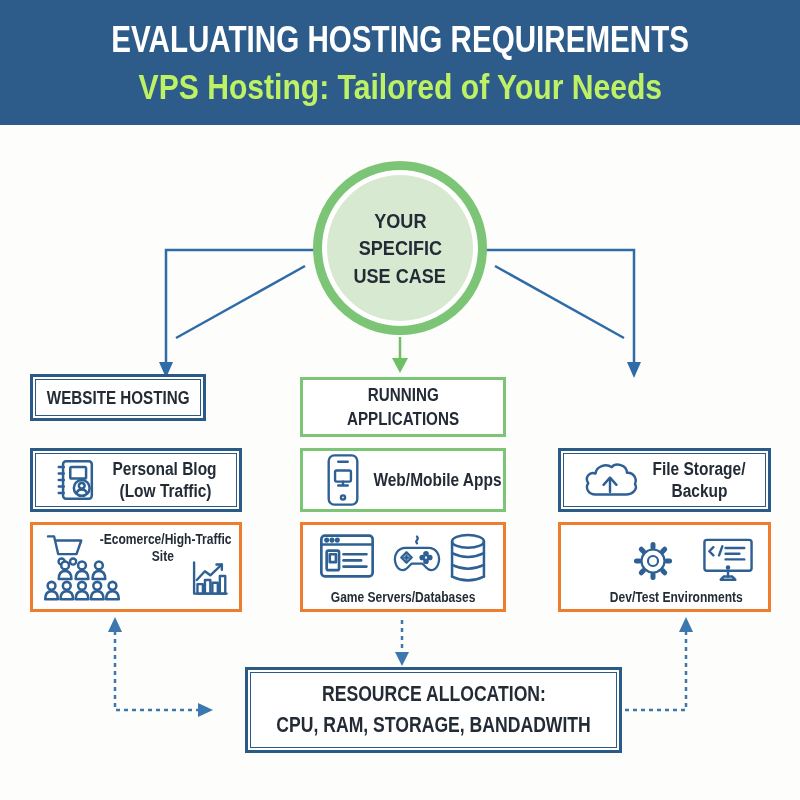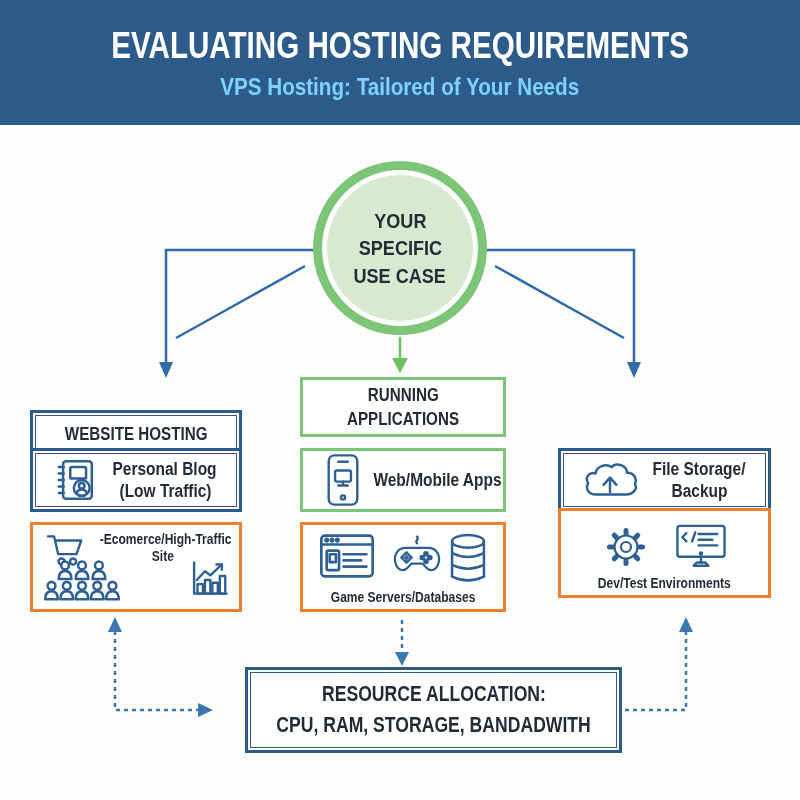--- a/index.html
+++ b/index.html
@@ -7,21 +7,21 @@
     --green:#7cc576; --green-arrow:#6cc262; --green-fill:#d8e9d2;
     --orange:#ee7e2d; --ink:#232c36;
   }
   *{margin:0;padding:0;box-sizing:border-box;}
   body{background:#fff;font-family:"Liberation Sans","DejaVu Sans",sans-serif;}
   #canvas{position:relative;width:800px;height:800px;background:#fdfdfc;overflow:hidden;}
 
   .band{position:absolute;left:0;top:0;width:800px;height:125px;background:var(--band);
         display:flex;flex-direction:column;align-items:center;justify-content:center;gap:6px;}
   .band .title{color:#fff;font-size:37px;font-weight:bold;}
-  .band .subtitle{color:#7dd3fc;font-size:24px;font-weight:600;}
+  .band .subtitle{color:#bef264;font-size:35px;font-weight:600;}
 
   .cond{display:inline-block;transform:scaleX(0.8);transform-origin:50% 50%;white-space:nowrap;}
   .cond85{display:inline-block;transform:scaleX(0.86);transform-origin:50% 50%;white-space:nowrap;}
 
   svg.wires{position:absolute;left:0;top:0;z-index:1;}
 
   .circle{position:absolute;left:313px;top:161px;width:174px;height:174px;border-radius:50%;
           background:var(--green-fill);border:9px solid var(--green);
           box-shadow:inset 0 0 0 5px #fff;z-index:2;
           display:flex;flex-direction:column;align-items:center;justify-content:center;}
@@ -90,21 +90,21 @@
       <polygon points="605,703 605,717 590,710"></polygon>
     </g>
   </svg>
 
   <div class="circle">
     <span class="cline cond85">YOUR</span>
     <span class="cline cond85">SPECIFIC</span>
     <span class="cline cond85">USE CASE</span>
   </div>
 
-  <div class="box navy-box hdr" style="left:30px;top:410px;width:212px;height:47px;align-items:center;">
+  <div class="box navy-box hdr" style="left:30px;top:374px;width:176px;height:47px;align-items:center;">
     <span class="htxt cond">WEBSITE HOSTING</span>
   </div>
 
   <div class="box navy-box item" style="left:30px;top:448px;width:212px;height:64px;">
     <span class="ic">
       <svg class="icon" width="46" height="50" viewBox="0 0 64 64">
         <rect x="14" y="6" width="40" height="52" rx="4"></rect>
         <path d="M8 14 H15 M8 23 H15 M8 32 H15 M8 41 H15 M8 50 H15"></path>
         <rect x="24" y="14" width="22" height="16" rx="2"></rect>
         <circle cx="40" cy="43" r="11" fill="#fff"></circle>
@@ -234,21 +234,21 @@
         <path d="M36 42 V26"></path>
         <path d="M28 33 L36 24 L44 33"></path>
       </svg>
     </span>
     <span class="txt">
       <span class="cond85">File Storage/</span><br>
       <span class="cond85">Backup</span>
     </span>
   </div>
 
-  <div class="box orange-box mid-orange" style="left:558px;top:508px;width:213px;height:90px;">
+  <div class="box orange-box mid-orange" style="left:558px;top:522px;width:213px;height:90px;align-items:flex-end;">
     <div class="icons-center">
       <span>
         <svg class="icon" width="46" height="46" viewBox="0 0 64 64" style="stroke-width:3;">
           <circle cx="32" cy="32" r="16"></circle>
           <circle cx="32" cy="32" r="7"></circle>
           <g stroke-width="7" stroke-linecap="round">
             <path d="M32 9 V13 M32 51 V55 M9 32 H13 M51 32 H55 M15.7 15.7 L18.6 18.6 M45.4 45.4 L48.3 48.3 M48.3 15.7 L45.4 18.6 M18.6 45.4 L15.7 48.3"></path>
           </g>
         </svg>
       </span>

